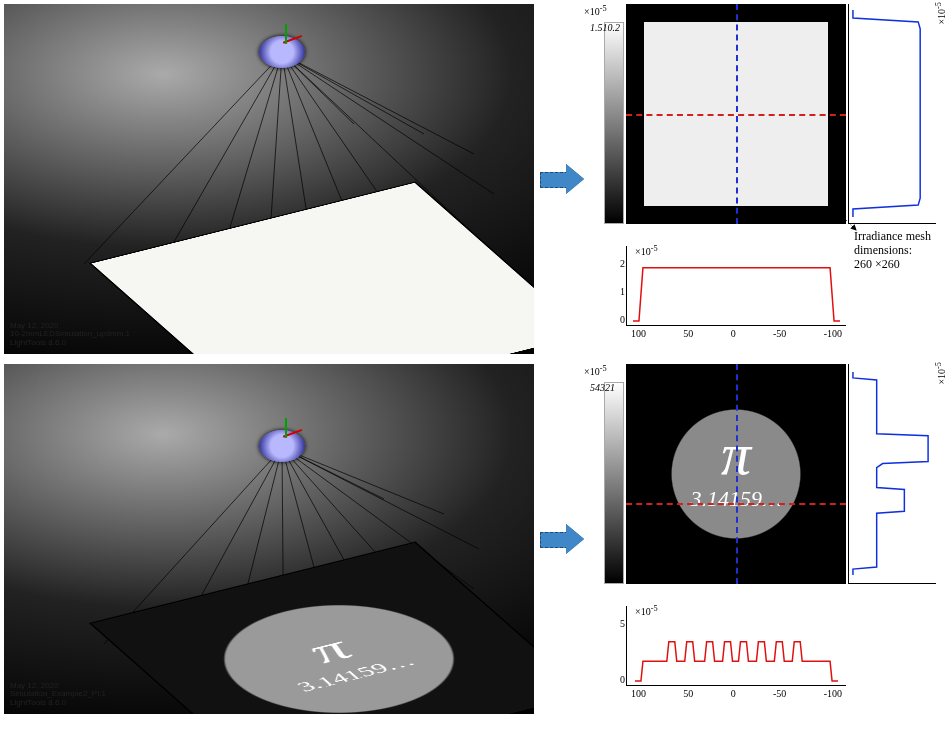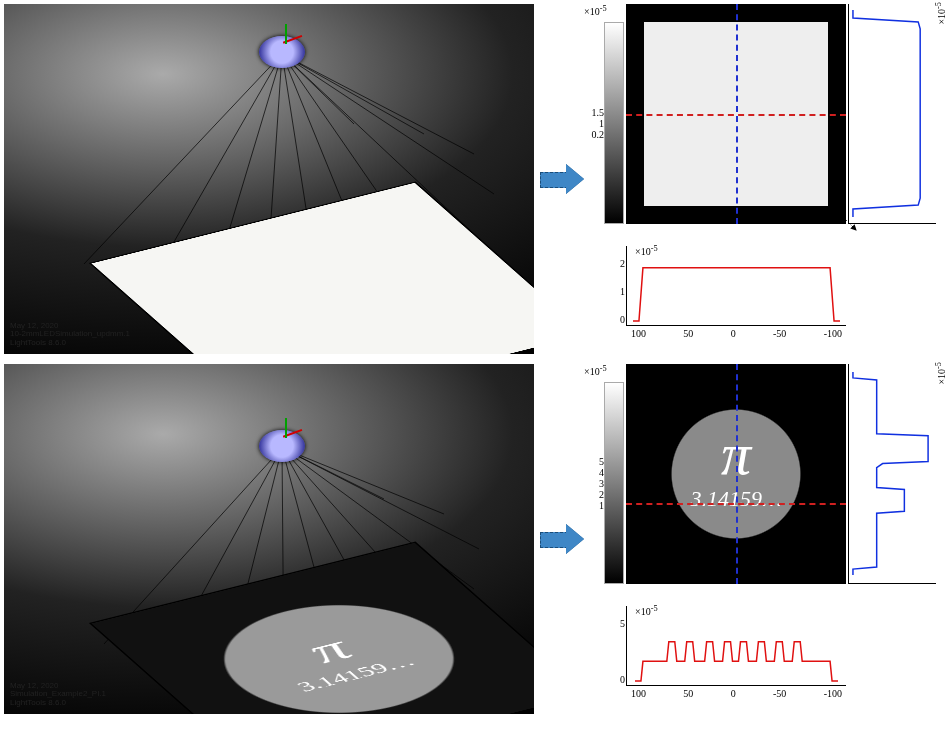--- a/index.html
+++ b/index.html
@@ -97,22 +97,22 @@
     grid-column:1; grid-row:1;
     position:relative;
   }
   .cbar .grad{
     position:absolute; right:0; top:18px; width:18px; bottom:0;
     background: linear-gradient(#fff, #000);
     border:1px solid #aaa;
   }
   .cbar .ticks{
     position:absolute; left:0; top:18px; width:14px; bottom:0;
-    display:flex; flex-direction:column; justify-content:center;
-    font-size:10px; text-align:right;
+    display:flex; flex-direction:row; justify-content:flex-start;
+    font-size:10px; text-align:right;font-style:italic;
   }
   .cbar .exp{
     position:absolute; left:-6px; top:0; font-size:10px;
   }
   .heat{
     grid-column:2; grid-row:1;
     position:relative;
     background:#000;
   }
   .heat .inner{
@@ -260,20 +260,23 @@
 
     <div class="dashnote">
       <svg width="40" height="40">
         <defs>
             <marker id="ah1" markerWidth="6" markerHeight="6" refX="5" refY="3" orient="auto">
           <path d="M0,0 L6,3 L0,6 Z" fill="#000"></path>
             </marker>
           </defs>
         <line x1="4" y1="4" x2="26" y2="26" stroke="#000" stroke-dasharray="3,2" marker-end="url(#ah1)"></line>
       </svg>
+      <div class="txt" style="white-space:pre-line;">Irradiance mesh
+dimensions:
+260 ×260</div>
     </div>
   </div>
 </div>
 
 <div class="row">
   <div class="render">
     <div class="plane pi">
       <div class="pitxt">
         <div class="big">π</div>
         <div class="num">3.14159…</div>

